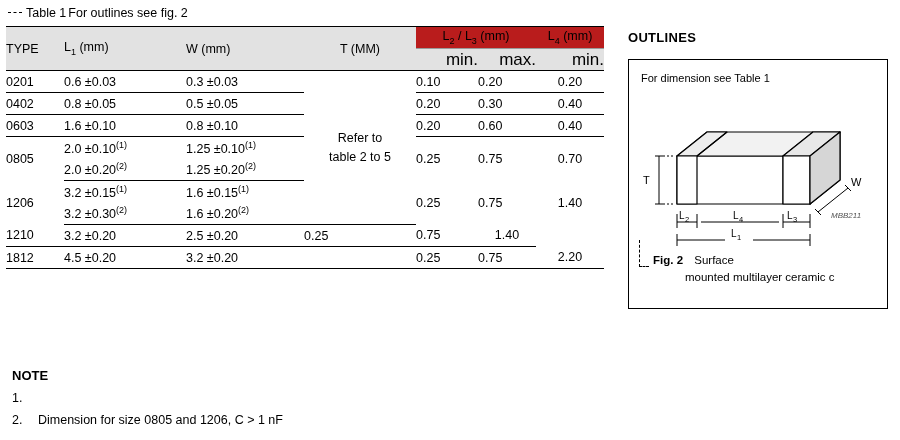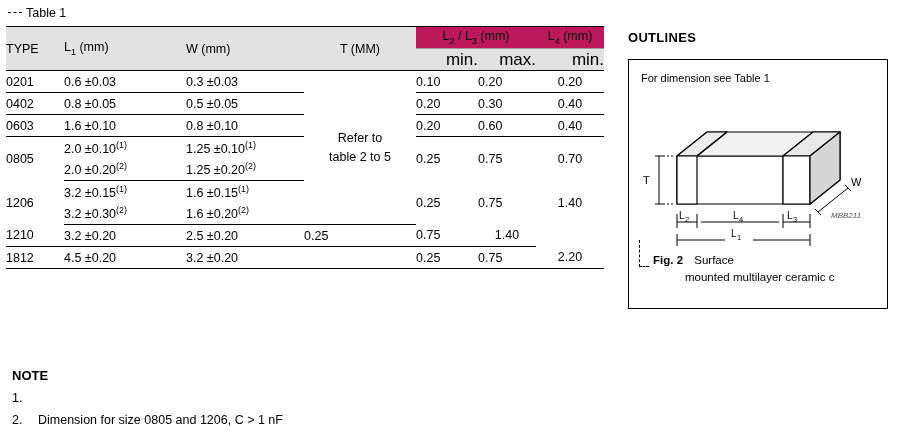--- a/index.html
+++ b/index.html
@@ -72,21 +72,21 @@
     border-bottom: 1.5px solid #000;
     font-size: 12.5px;
     font-weight: normal;
     text-align: left;
     padding: 6px 8px;
     height: 44px;
     box-sizing: border-box;
   }
   .hdr-cell.center { text-align: center; }
   .hdr-top {
-    background: #be185d;
+    background: #b91c1c;
     border-top: 1.5px solid #000;
     border-bottom: 1px solid #9a9a9a;
     text-align: center;
     font-size: 12.5px;
     font-weight: normal;
     padding: 4px 4px;
     height: 22px;
     box-sizing: border-box;
   }
   .hdr-sub {
@@ -202,20 +202,21 @@
 
 <div class="page">
 
   <div class="left-col">
 
     <div class="table-caption">
       <span style="display:inline-flex;align-items:center;gap:4px;">
         <span class="caption-dash"></span>
         <span class="caption-label">Table 1</span>
       </span>
+      <span>For outlines see fig. 2</span>
     </div>
 
     <table class="dim">
       <colgroup>
         <col style="width:58px">
         <col style="width:122px">
         <col style="width:118px">
         <col style="width:112px">
         <col style="width:62px">
         <col style="width:58px">

